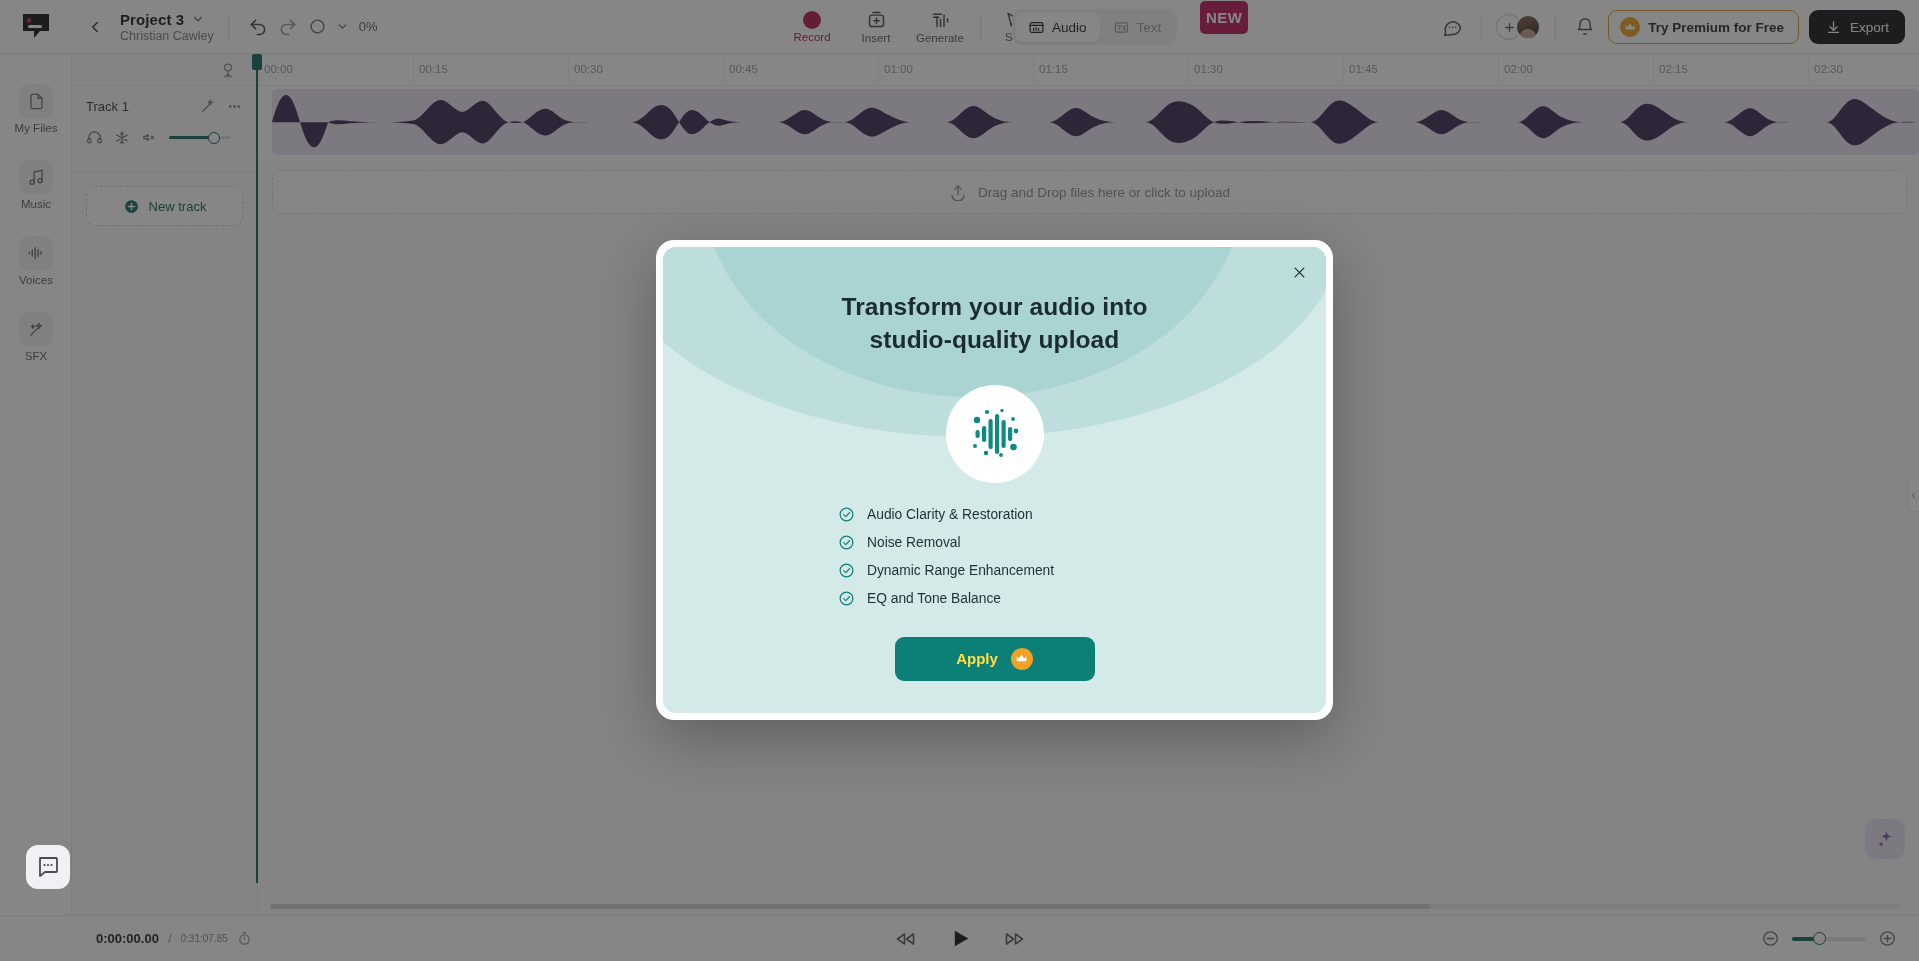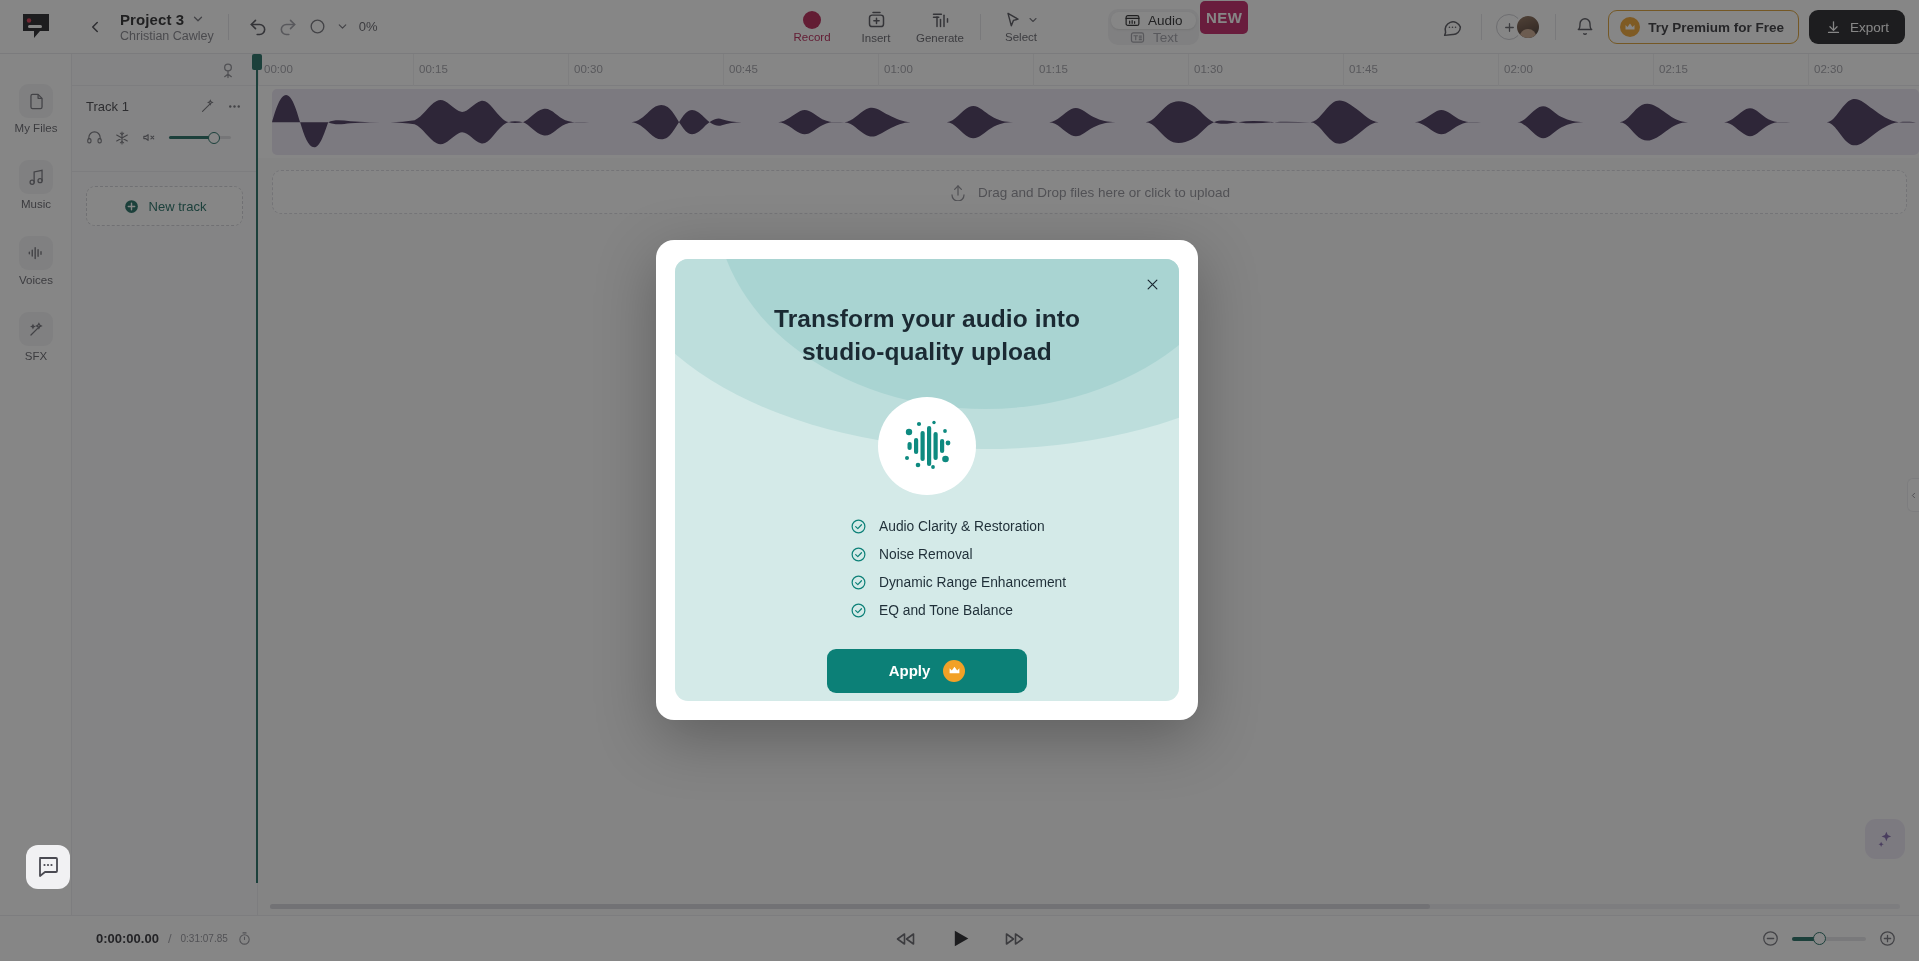--- a/index.html
+++ b/index.html
@@ -63,23 +63,23 @@
     display: flex; flex-direction: column; align-items: center; justify-content: center; gap: 3px;
   }
   .tool .tl { font-size: 11.5px; color: #5b5b63; line-height: 1; }
   .tool.record .tl { color: #b1174b; }
   .rec-dot { width: 18px; height: 18px; border-radius: 50%; background: #b1174b; }
   .tool-sep { width: 1px; height: 26px; background: #e2e2e6; margin: 0 8px; }
   .select-tool { display:flex; align-items:center; gap:2px; }
 
   
   .seg-wrap {
-    position: absolute; left: 1108px; top: 9px;
+    position: absolute; left: 1012px; top: 9px;
     height: 36px; border-radius: 10px; background: #f1f1f3;
-    display: flex; align-items: center; padding: 3px; flex-direction: column;
+    display: flex; align-items: center; padding: 3px;
   }
   .seg {
     height: 30px; padding: 0 13px; border-radius: 8px; cursor: pointer;
     display: flex; align-items: center; gap: 7px;
     font-size: 13.5px; color: #9a9aa2;
   }
   .seg.active { background: #ffffff; color: #1d1d1f; box-shadow: 0 1px 2px rgba(0,0,0,.10); }
   .new-badge {
     position: absolute; left: 1200px; top: 1px;
     background: #be185d; color: #fff; font-size: 15px; font-weight: 700;
@@ -249,23 +249,23 @@
 
   .intercom {
     position: absolute; left: 26px; bottom: 72px; width: 44px; height: 44px;
     border-radius: 12px; background: #f1f1f3;
     display: flex; align-items: center; justify-content: center; cursor: pointer;
     z-index: 520;
   }
 
   
   .modal {
-    position: absolute; left: 656px; top: 240px; width: 542px; height: 480px;
+    position: absolute; left: 656px; top: 240px; width: 677px; height: 480px;
     background: #ffffff; border-radius: 18px; z-index: 600;
-    padding: 19px; box-shadow: 0 18px 60px rgba(0,0,0,.28);
+    padding: 7px; box-shadow: 0 18px 60px rgba(0,0,0,.28);
   }
   .modal-inner {
     position: relative; width: 100%; height: 100%;
     background: #d4eae8; border-radius: 13px; overflow: hidden;
   }
   .arc1 {
     position: absolute; left: -60px; top: -230px; width: 740px; height: 420px;
     background: #bddedc; border-radius: 50%;
   }
   .arc2 {
@@ -289,21 +289,21 @@
   }
   .checklist { position: relative; z-index: 5; margin: 18px 0 0 175px; }
   .check-row { display: flex; align-items: center; gap: 12px; height: 28px; }
   .check-lbl { font-size: 13.8px; color: #1f2f38; }
   .apply-btn {
     position: relative; z-index: 5; margin: 24px auto 0 auto;
     width: 200px; height: 44px; border-radius: 9px; background: #0c8077;
     display: flex; align-items: center; justify-content: center; gap: 13px;
     cursor: pointer;
   }
-  .apply-lbl { font-size: 15px; font-weight: 700; color: #ffffff; }
+  .apply-lbl { font-size: 15px; font-weight: 700; color: #fde047; }
   .apply-crown {
     width: 22px; height: 22px; border-radius: 50%; background: #f2a127;
     display: flex; align-items: center; justify-content: center;
   }
 </style>
 </head>
 <body>
 
 <div id="app">
 

